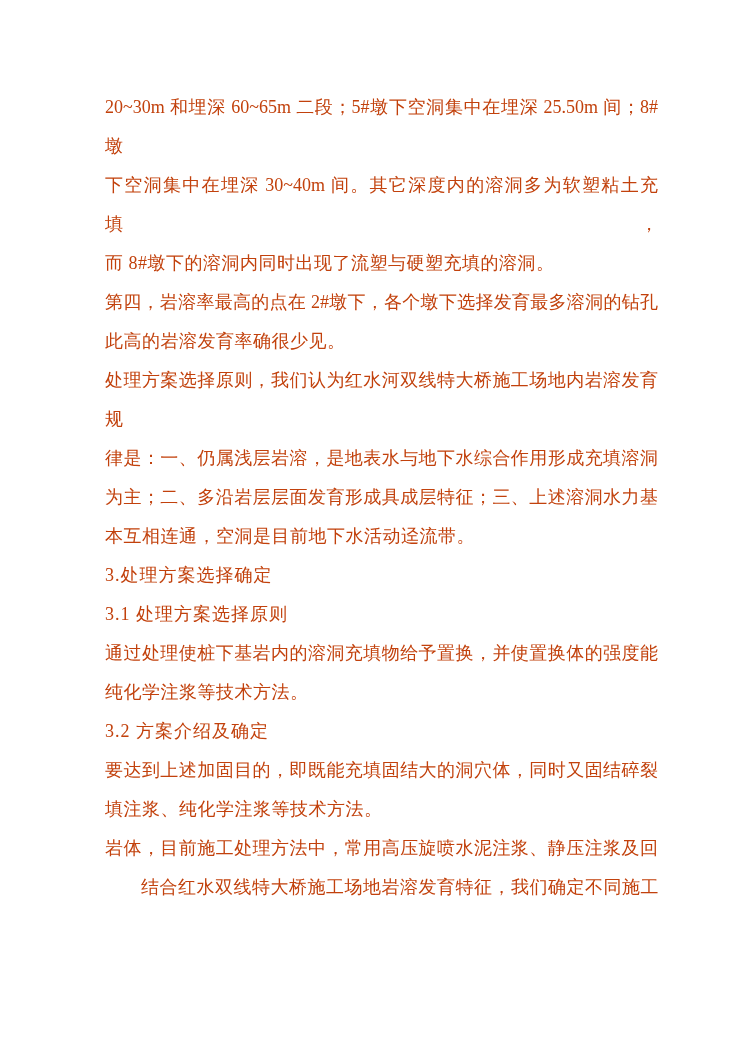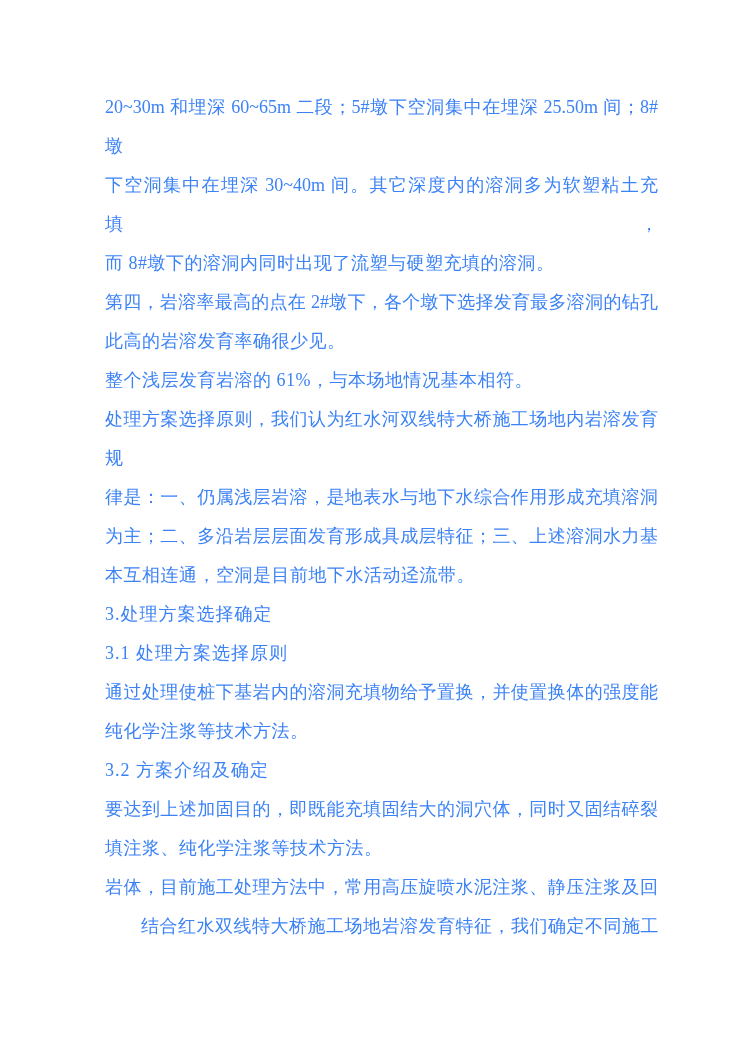--- a/index.html
+++ b/index.html
@@ -39,32 +39,31 @@
   .line.indent {
     text-indent: 2em;
   }
   .heading .line {
     letter-spacing: 1px;
   }
 </style>
 </head>
 <body>
 
-<main class="page" style="background: rgb(255, 255, 255); color: #3b82f6;">
+<main class="page" style="background: rgb(255, 255, 255); color: #c2410c;">
     <div class="block paragraph">
       <div class="line justify">20~30m 和埋深 60~65m 二段；5#墩下空洞集中在埋深 25.50m 间；8#墩</div>
       <div class="line justify">下空洞集中在埋深 30~40m 间。其它深度内的溶洞多为软塑粘土充填，</div>
       <div class="line">而 8#墩下的溶洞内同时出现了流塑与硬塑充填的溶洞。</div>
     </div>
     <div class="block paragraph">
       <div class="line justify">第四，岩溶率最高的点在 2#墩下，各个墩下选择发育最多溶洞的钻孔</div>
       <div class="line">此高的岩溶发育率确很少见。</div>
     </div>
     <div class="block paragraph">
-      <div class="line">整个浅层发育岩溶的 61%，与本场地情况基本相符。</div>
     </div>
     <div class="block paragraph">
       <div class="line justify">处理方案选择原则，我们认为红水河双线特大桥施工场地内岩溶发育规</div>
       <div class="line justify">律是：一、仍属浅层岩溶，是地表水与地下水综合作用形成充填溶洞</div>
       <div class="line justify">为主；二、多沿岩层层面发育形成具成层特征；三、上述溶洞水力基</div>
       <div class="line">本互相连通，空洞是目前地下水活动迳流带。</div>
     </div>
     <div class="block heading">
       <div class="line">3.处理方案选择确定</div>
     </div>

